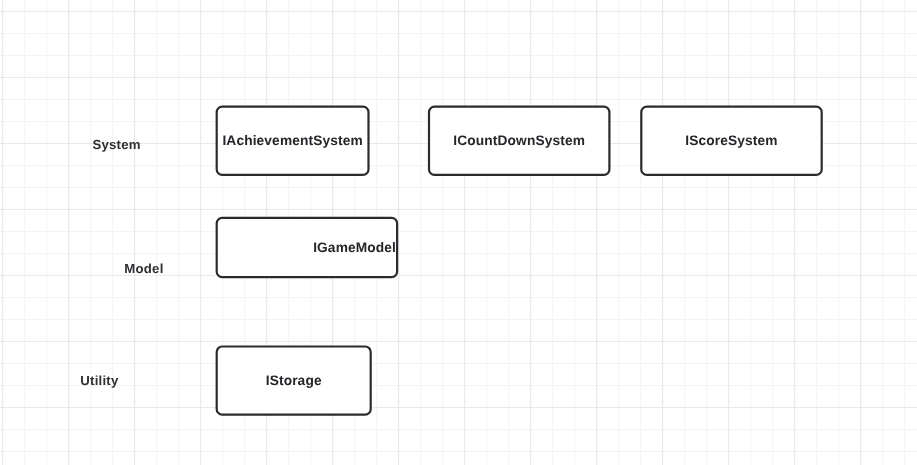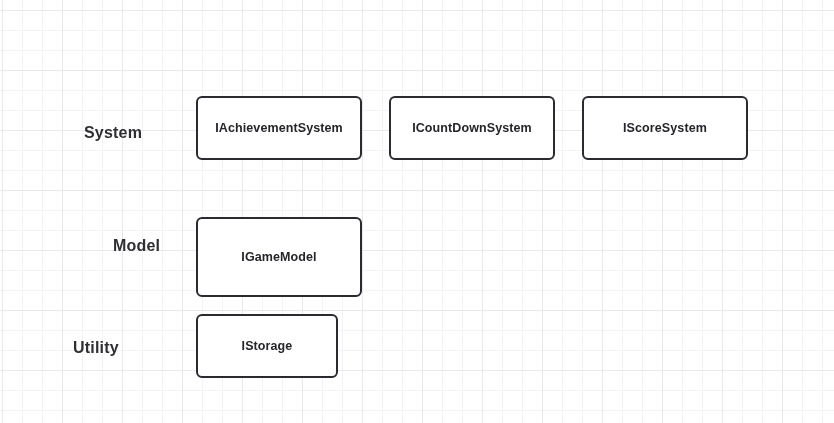--- a/index.html
+++ b/index.html
@@ -25,21 +25,21 @@
       20px 20px;
     background-position:
       2px 10px,
       2px 10px,
       2px 10px,
       2px 10px;
     font-family: "Liberation Sans", sans-serif;
   }
   .row-label {
     position: absolute;
-    font-size: 16px;
+    font-size: 12px;
     font-weight: bold;
     color: #2f2f33;
     letter-spacing: 0.2px;
     white-space: nowrap;
     line-height: 1;
   }
   .node {
     position: absolute;
     box-sizing: border-box;
     background: #ffffff;
@@ -60,33 +60,33 @@
 </style>
 </head>
 <body>
 
 <div id="canvas">
 
   <div class="row-label" style="left:84px; top:125px;">System</div>
   <div class="row-label" style="left:84px; top:238px;margin-left:29px;">Model</div>
   <div class="row-label" style="left:73px; top:340px;">Utility</div>
 
-  <div class="node" style="left:196px; top:96px; width:166px; height:64px;">
+  <div class="node" style="left:196px; top:96px; width:140px; height:64px;">
     <span class="node-label">IAchievementSystem</span>
   </div>
 
   <div class="node" style="left:582px; top:96px; width:166px; height:64px;">
     <span class="node-label">IScoreSystem</span>
   </div>
 
   <div class="node" style="left:389px; top:96px; width:166px; height:64px;">
     <span class="node-label">ICountDownSystem</span>
   </div>
 
-  <div class="node" style="left:196px; top:217px; width:166px; height:80px;">
+  <div class="node" style="left:196px; top:197px; width:166px; height:56px;justify-content:flex-end;">
     <span class="node-label">IGameModel</span>
   </div>
 
   <div class="node" style="left:196px; top:314px; width:142px; height:64px;">
     <span class="node-label">IStorage</span>
   </div>
 
 </div>
 
 </body></html>

